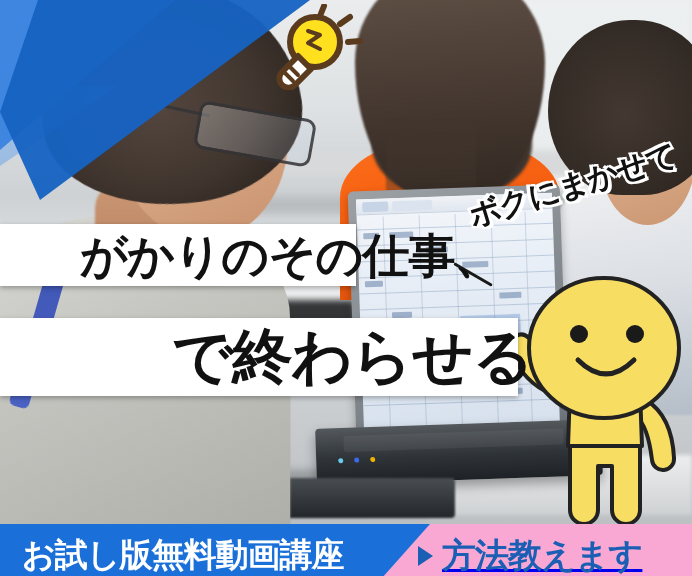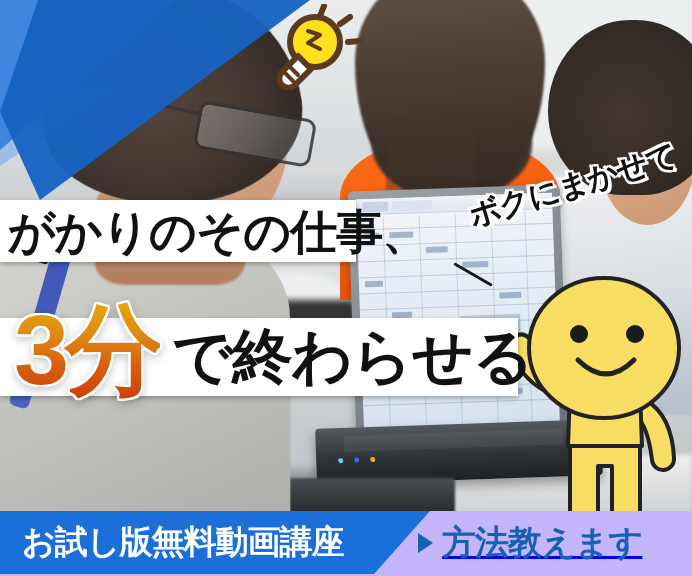--- a/index.html
+++ b/index.html
@@ -187,21 +187,21 @@
 
   
   .bulb{position:absolute;left:258px;top:4px;width:110px;height:86px;}
 
   
   .band{
     position:absolute;background:#fff;
     box-shadow:0 2px 5px rgba(0,0,0,.30);
     display:flex;align-items:center;
   }
-  .band1{left:0;top:200px;width:356px;height:62px;justify-content:center;}
+  .band1{left:0;top:224px;width:356px;height:62px;}
   .band2{left:0;top:318px;width:518px;height:78px;padding-left:20px;}
   .band3{left:0;top:419px;width:421px;height:72px;}
 
   .ln{
     white-space:nowrap;font-weight:700;color:#111;
     letter-spacing:-1px;line-height:1;
   }
   .ln1{font-size:47px;padding-left:80px;}
   .ln2{font-size:60px;padding-left:152px;}
   .ln3{font-size:56px;padding-left:22px;}
@@ -238,22 +238,22 @@
   .speech-line{
     position:absolute;left:454px;top:262px;width:44px;height:3px;
     background:#1a1a1a;transform:rotate(30deg);transform-origin:0 50%;border-radius:2px;
   }
 
   
   .mascot{position:absolute;left:496px;top:240px;width:200px;height:290px;}
 
   
   .cta{
-    position:absolute;left:0;bottom:0;width:692px;height:65px;
-    background:#c4b5fd;
+    position:absolute;left:0;bottom:0;width:692px;height:52px;
+    background:#f9a8d4;
   }
   .cta-blue{
     position:absolute;left:0;top:0;width:430px;height:63px;
     background:#1a70d8;
     clip-path:polygon(0 0,430px 0,374px 63px,0 63px);
     display:flex;align-items:center;
   }
   .cta-blue span{
     color:#fff;font-size:33px;font-weight:700;letter-spacing:-1px;
     padding-left:22px;white-space:nowrap;
@@ -396,21 +396,20 @@
     </svg>
   </div>
 
   <div class="band band1">
     <div class="ln ln1">がかりのその仕事、</div>
   </div>
 
   <div class="band band2">
     <div class="ln ln2">で終わらせる</div>
   </div>
-  <div class="accent-lg">3分</div>
 
 
   <div class="cta">
     <div class="cta-blue">
       <span>お試し版無料動画講座</span>
     </div>
     <a class="cta-link" href="#">
       <span class="cta-arrow"></span>
       <span>方法教えます</span>
     </a>

